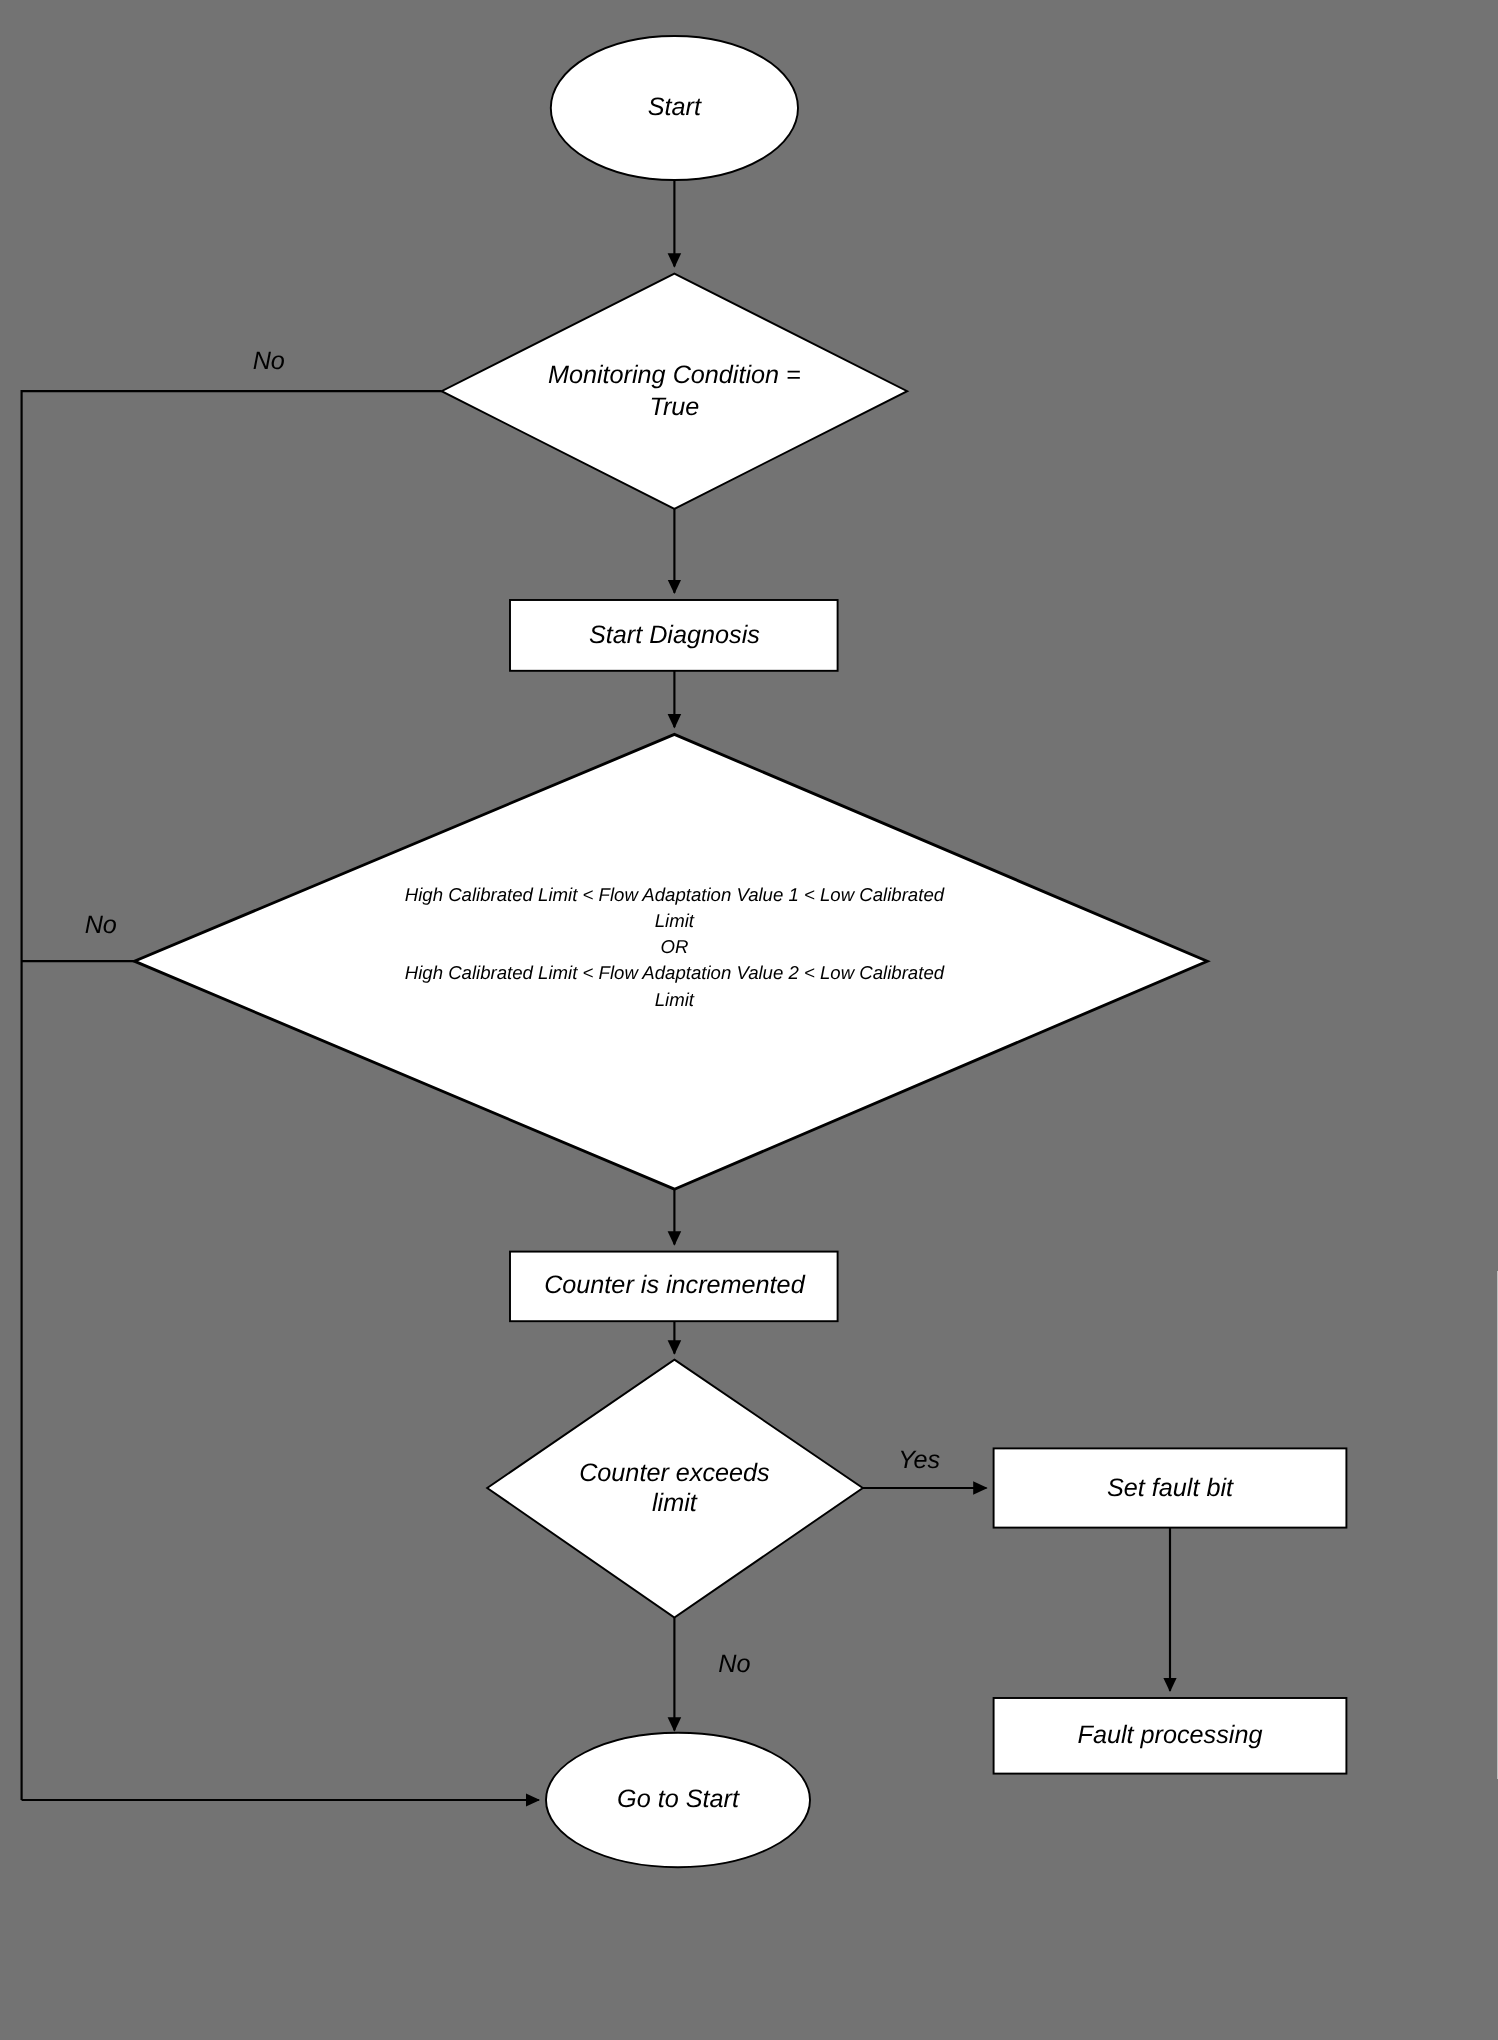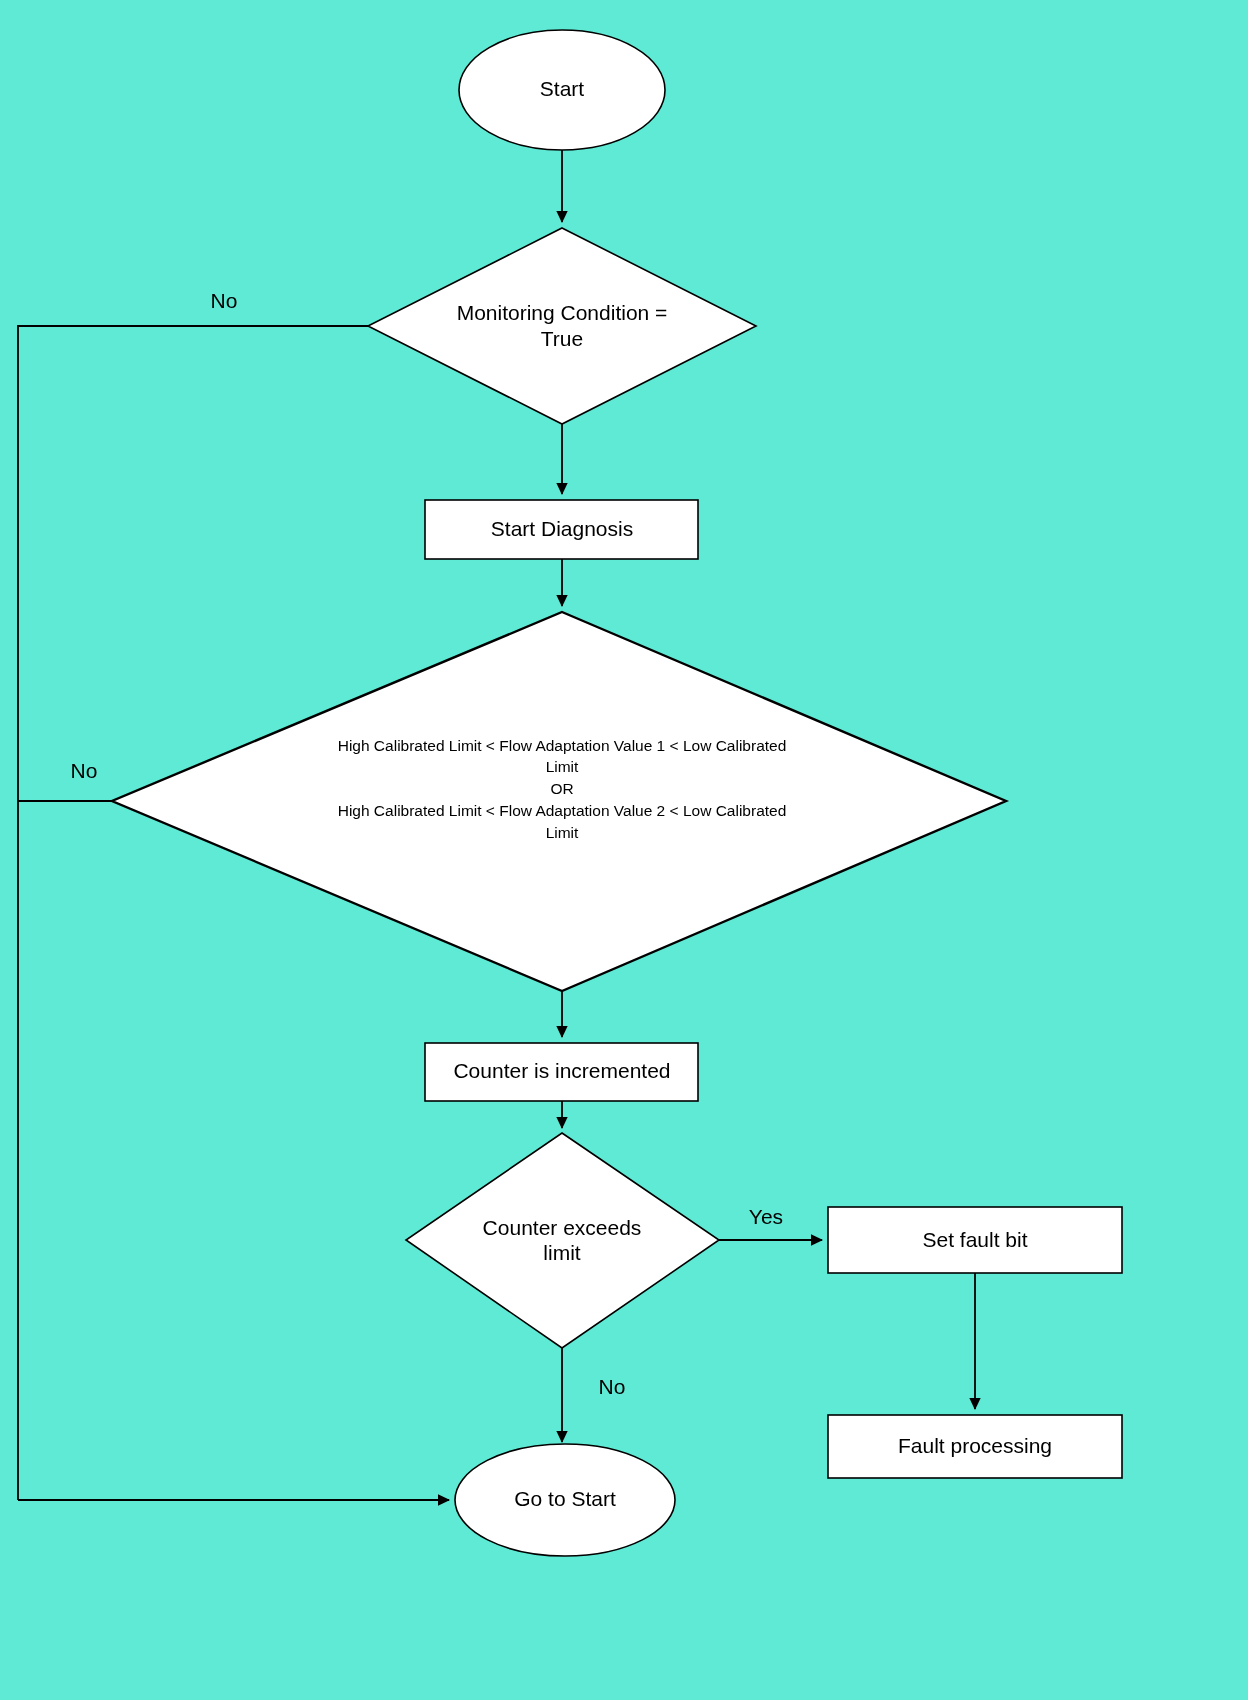--- a/index.html
+++ b/index.html
@@ -12,21 +12,22 @@
     width: 1248px;
     height: 1700px;
     font-family: "Liberation Sans", sans-serif;
     color: #000000;
     overflow: hidden;
   }
   #flowchart-root {
     position: relative;
     width: 1248px;
     height: 1700px;
-    background: #5eead4;
+    background: #737373;
+    font-style: italic;
   }
   svg#flow-svg {
     position: absolute;
     top: 0;
     left: 0;
     width: 1248px;
     height: 1700px;
     display: block;
   }
   .shape-line {

